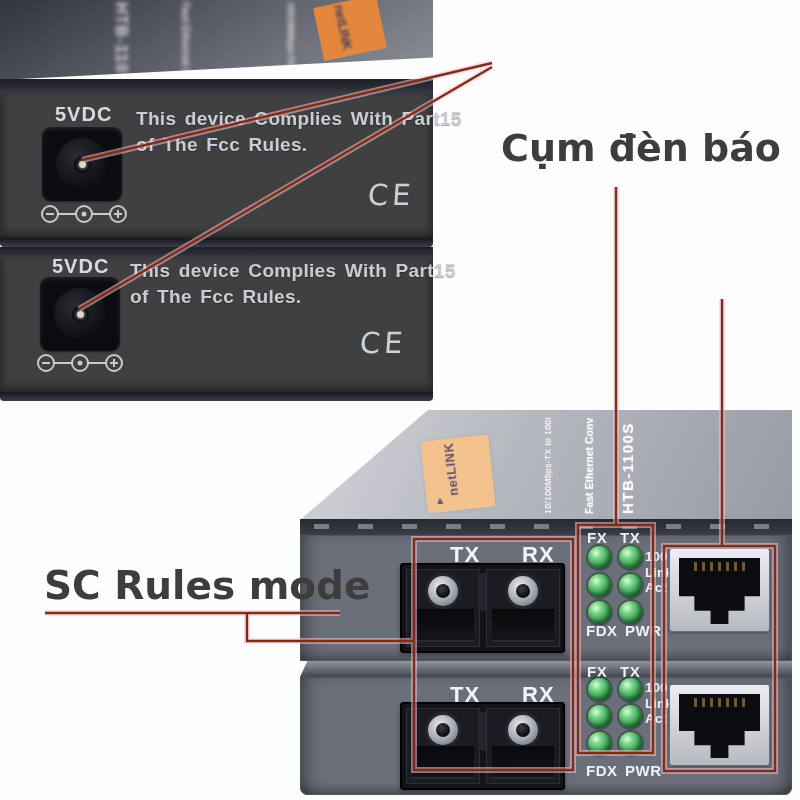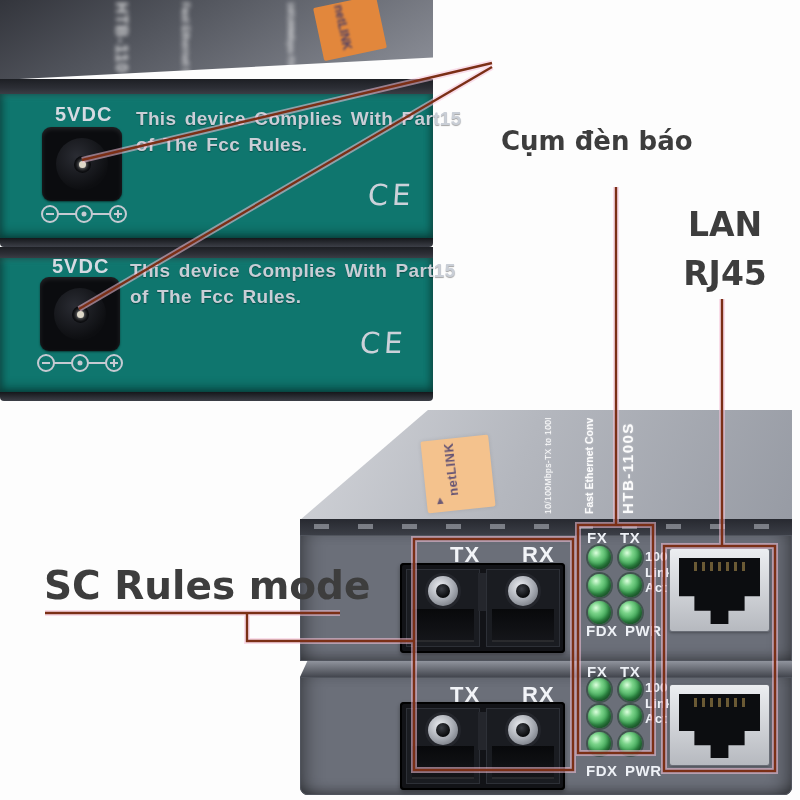--- a/index.html
+++ b/index.html
@@ -14,21 +14,21 @@
   .bu-top-col{position:absolute;writing-mode:vertical-rl;color:rgba(255,255,255,.8);
     font-weight:bold;filter:blur(2px);top:2px;height:72px;white-space:nowrap;overflow:hidden;}
   .bu-col-model{left:112px;font-size:16px;letter-spacing:1px;}
   .bu-col-prod{left:180px;font-size:10px;}
   .bu-col-spec{left:286px;font-size:9px;}
   .back-label{left:318px;top:1px;width:64px;height:54px;background:#e2873c;border-radius:2px;
     transform:rotate(-12deg);overflow:hidden;}
   .back-label span{position:absolute;left:18px;top:2px;writing-mode:vertical-rl;
     font-size:12px;font-weight:bold;color:#463c66;filter:blur(1px);}
   .bu-bevel{left:0;width:433px;height:15px;background:linear-gradient(180deg,#1d1f24,#2c2e35 60%,#3a3d45);}
-  .bu-face{left:0;width:433px;background:#0f766e;
+  .bu-face{left:0;width:433px;background:#404040;
     box-shadow:inset 0 4px 6px rgba(255,255,255,.06),inset 0 -6px 10px rgba(0,0,0,.25),
                inset 3px 0 6px rgba(0,0,0,.25),inset -3px 0 6px rgba(0,0,0,.25);}
   .bu-bottom{left:0;width:433px;height:9px;background:linear-gradient(180deg,#15171b,#3c3f47);border-radius:0 0 4px 4px;}
   .vdc{position:absolute;font-size:20px;font-weight:bold;color:#d6dae2;letter-spacing:1px;}
   .dc-jack{position:absolute;width:80px;height:74px;background:#0b0c0f;border-radius:9px;
     box-shadow:inset 0 2px 5px rgba(255,255,255,.1),0 1px 2px rgba(0,0,0,.5);}
   .dc-ring{position:absolute;left:14px;top:11px;width:52px;height:52px;border-radius:50%;
     background:radial-gradient(circle at 40% 35%,#2a2c33,#0d0e11 72%);display:grid;place-items:center;}
   .dc-pin{width:17px;height:17px;border-radius:50%;background:#06070a;position:relative;}
   .dc-pin::after{content:"";position:absolute;inset:5px;border-radius:50%;background:#ded8c8;
@@ -102,21 +102,21 @@
   .rj45-inner{position:absolute;left:9px;right:9px;top:9px;bottom:7px;background:#0c0d10;
     clip-path:polygon(0 0,100% 0,100% 58%,81% 58%,81% 80%,61% 80%,61% 100%,39% 100%,39% 80%,19% 80%,19% 58%,0 58%);}
   .rj45-pins{position:absolute;top:4px;left:18%;right:18%;height:9px;opacity:.75;
     background:repeating-linear-gradient(90deg,#8a7340 0 3px,transparent 3px 8px);}
 
   
   .overlay{left:0;top:0;pointer-events:none;}
   .ann{position:absolute;color:#3d3d3d;font-weight:bold;white-space:nowrap;
     font-family:"DejaVu Sans","Liberation Sans",sans-serif;}
   .ann-dc{left:498px;top:42px;font-size:35px;}
-  .ann-led{left:501px;top:126px;font-size:26px;}
+  .ann-led{left:501px;top:126px;font-size:38px;}
   .ann-lan{left:666px;top:200px;width:118px;text-align:center;font-size:33px;line-height:49px;}
   .ann-sc{left:44px;top:563px;font-size:39px;}
 </style>
 </head>
 <body>
 
 <div class="stage">
 
   <div class="abs bu-top">
     <div class="bu-top-col bu-col-model">HTB-1100S</div>
@@ -286,19 +286,15 @@
       <path d="M722,299 L722,546"></path>
       <path d="M45,613 L340,613"></path>
       <path d="M247,613 L247,641 L414,641"></path>
       <rect x="578" y="525" width="75" height="228"></rect>
       <rect x="664" y="546" width="111" height="225"></rect>
       <rect x="414" y="539" width="159" height="231"></rect>
     </g>
   </svg>
 
   <div class="ann ann-led">Cụm đèn báo</div>
-  <div class="ann ann-lan">
-    <div>LAN</div>
-    <div>RJ45</div>
-  </div>
   <div class="ann ann-sc">SC Rules mode</div>
 
 </div>
 
 </body></html>

